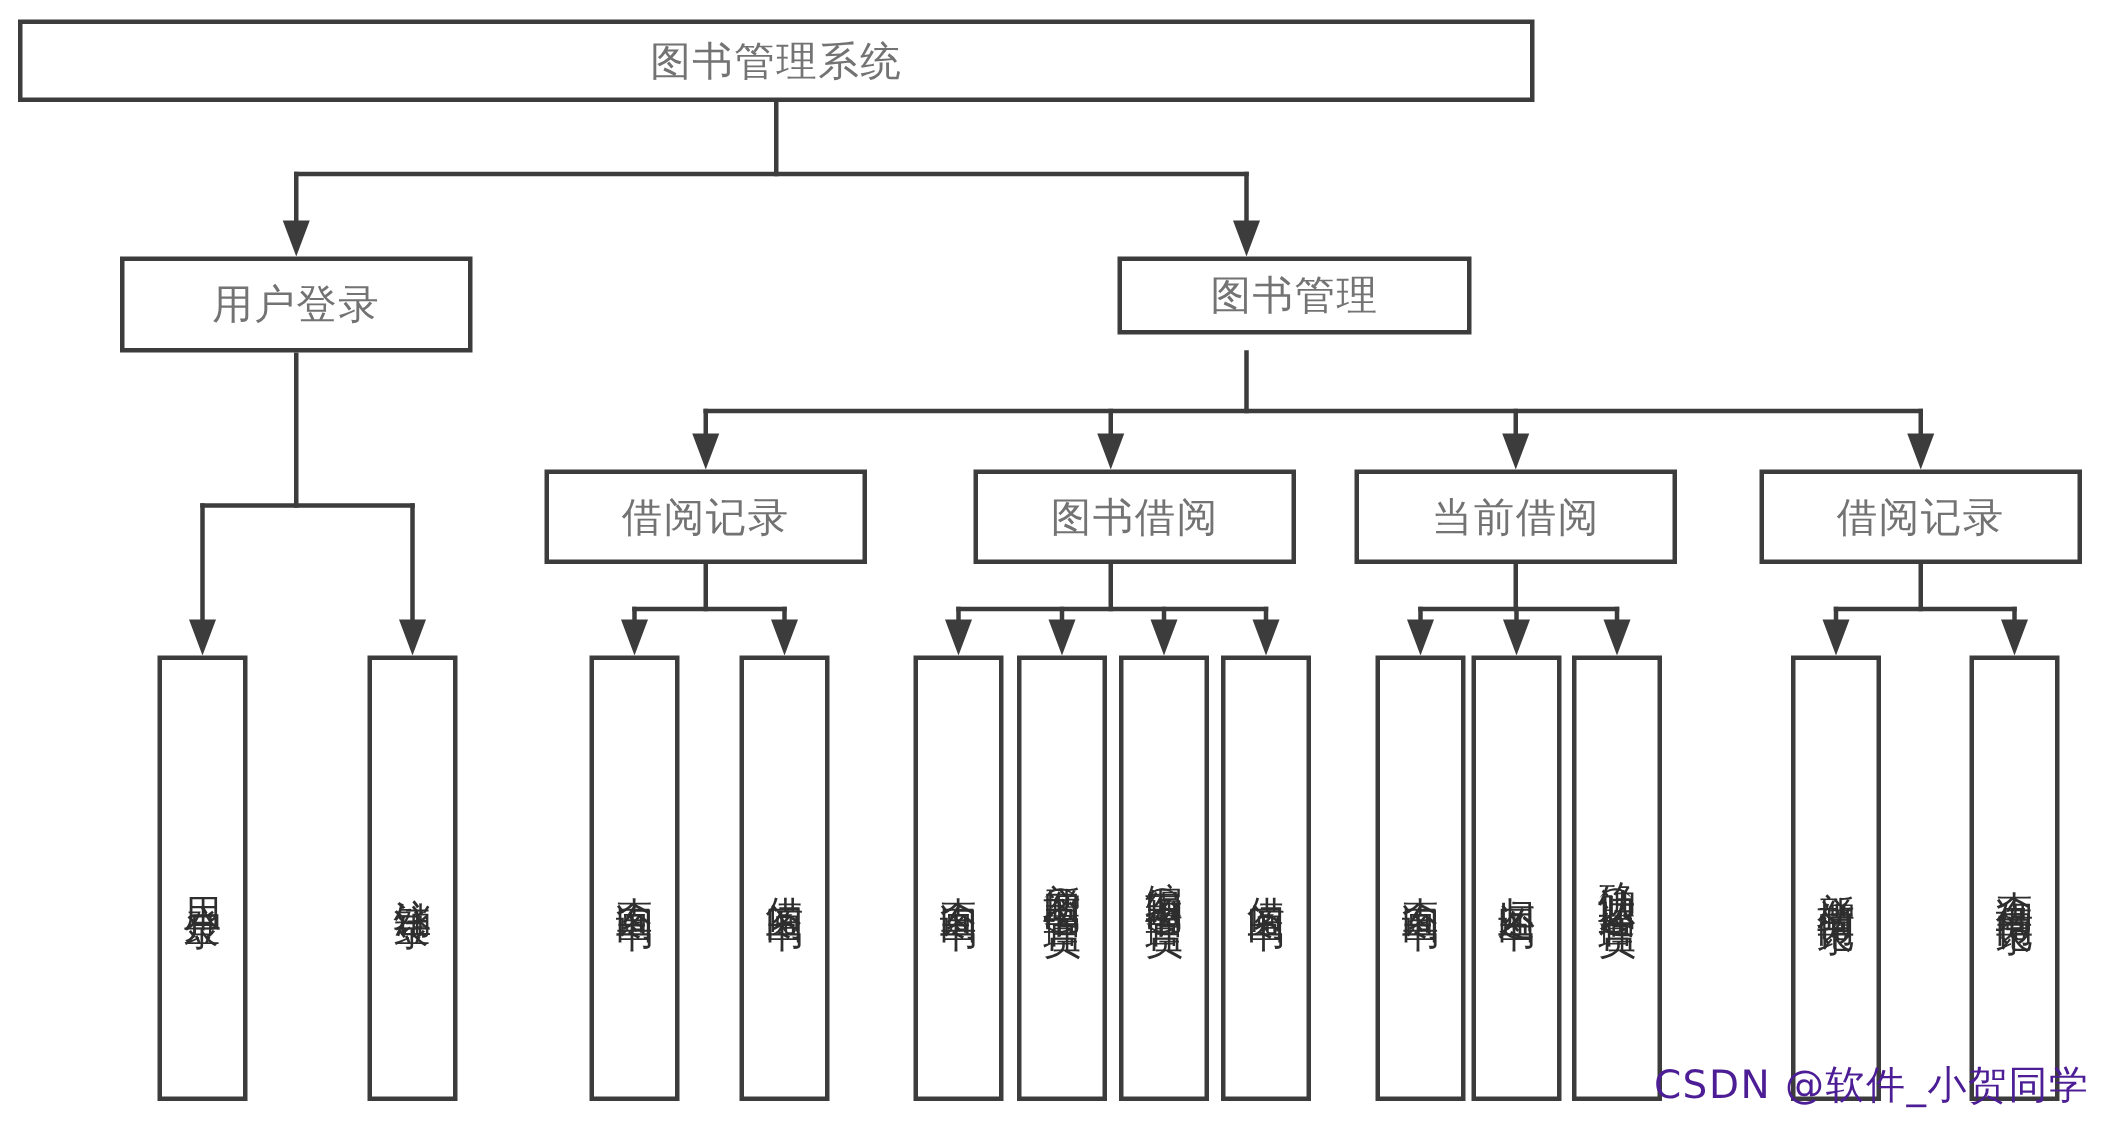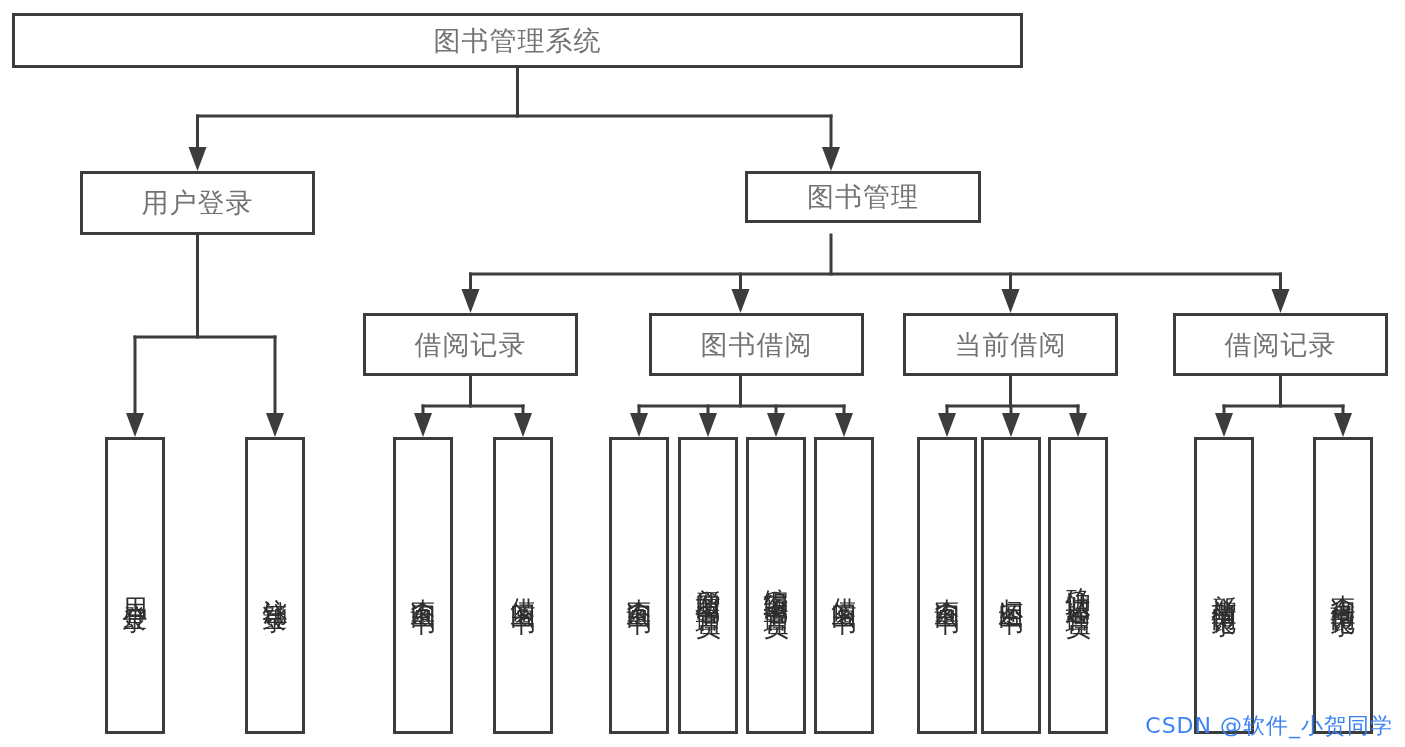--- a/index.html
+++ b/index.html
@@ -57,22 +57,22 @@
     font-size: 25px;
     line-height: 1;
     letter-spacing: 4px;
     color: #2e2e2e;
     white-space: nowrap;
   }
   #watermark {
     position: absolute;
     right: 12px;
     bottom: 6px;
-    font-size: 22px;
-    color: #3b82f6;
+    font-size: 26px;
+    color: #4c1d95;
     letter-spacing: 1px;
     z-index: 3;
     white-space: nowrap;
   }
 </style>
 </head>
 <body>
 
 <div id="canvas">
 

